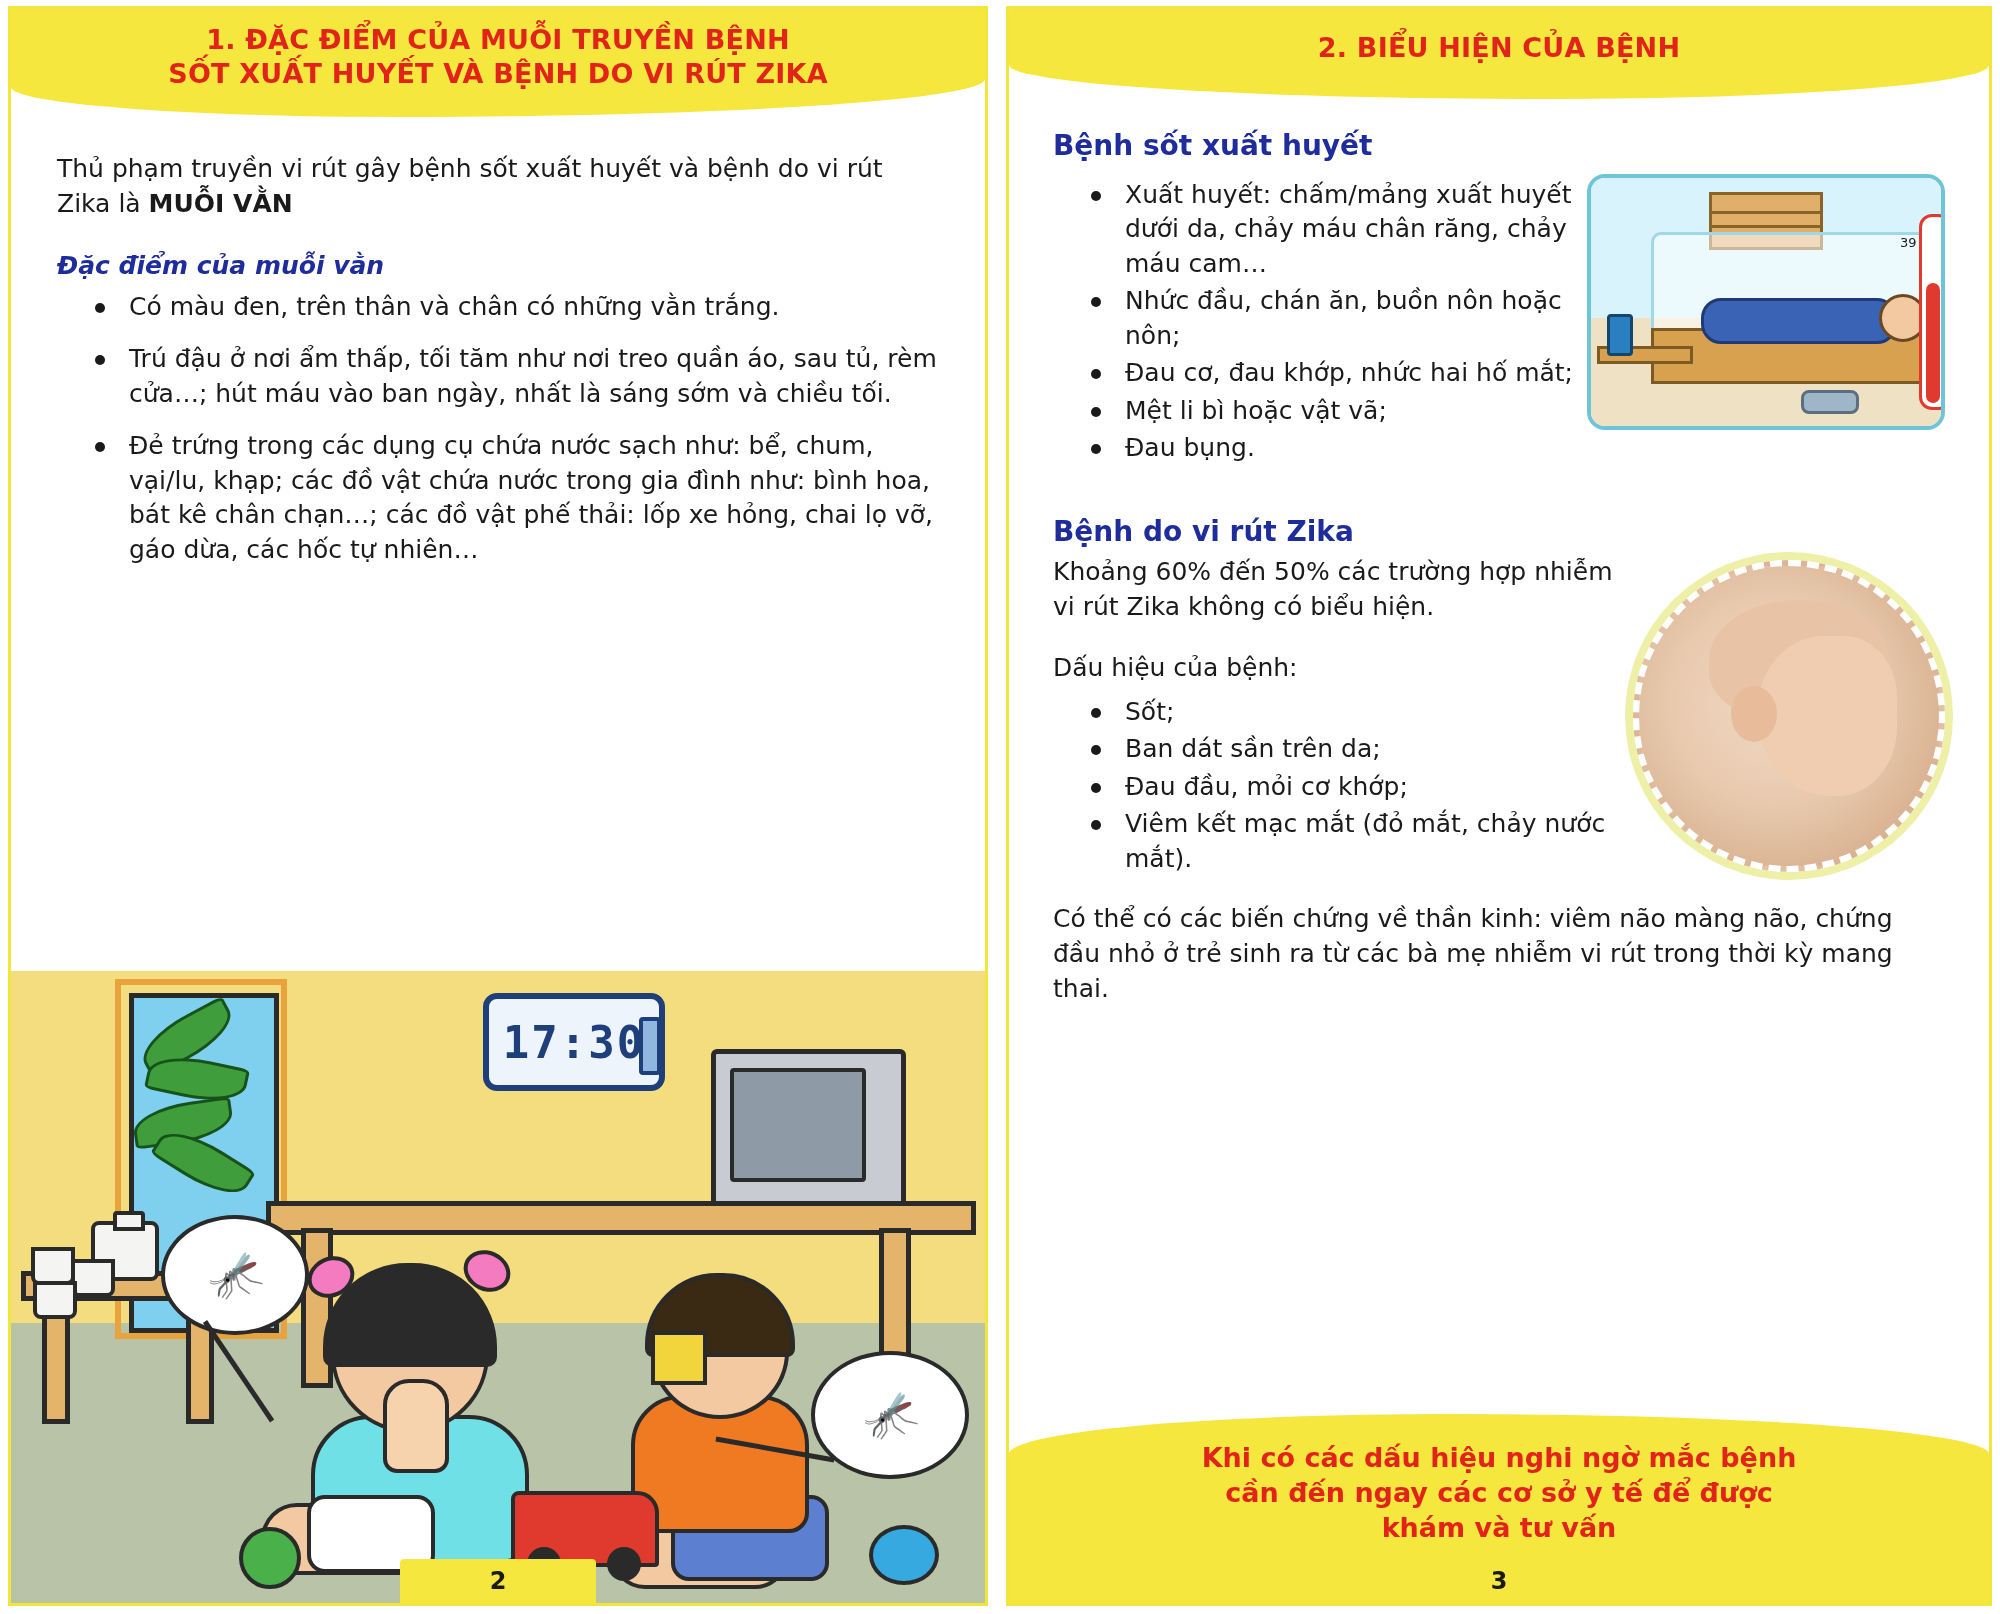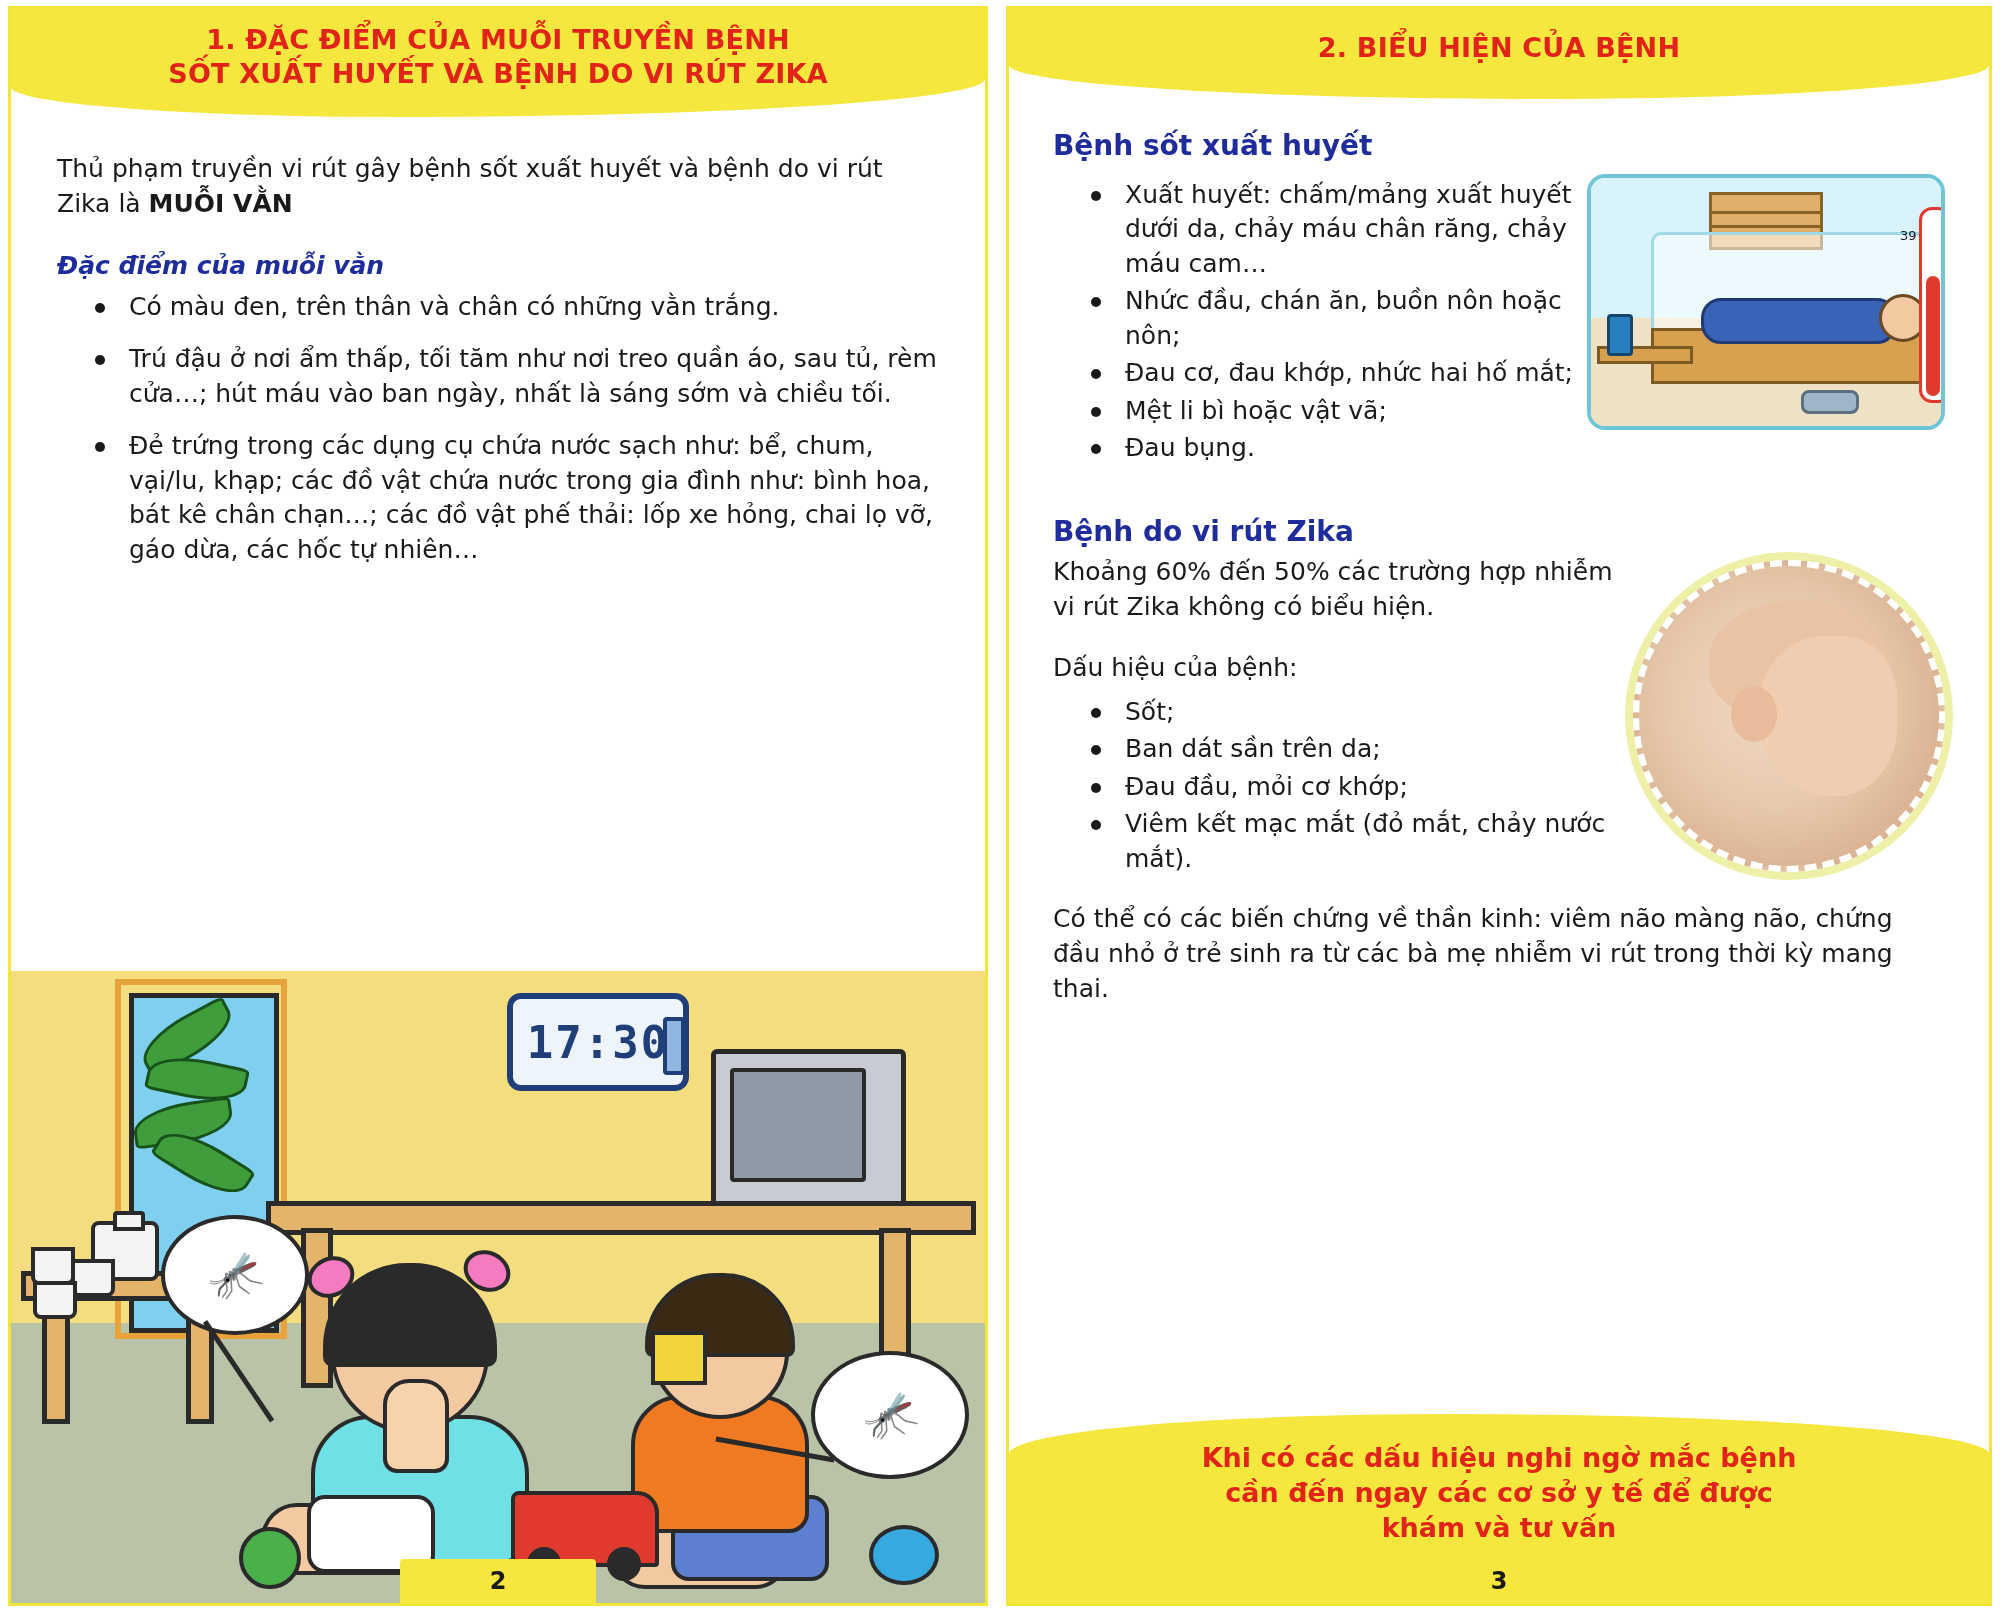--- a/index.html
+++ b/index.html
@@ -137,21 +137,21 @@
     border: 3px solid #16521a;
     border-radius: 60% 10% 60% 10%;
   }
   .palm span:nth-child(1){ transform: rotate(-28deg); left: 6px; top: 6px;}
   .palm span:nth-child(2){ transform: rotate(12deg); left: 16px; top: 48px;}
   .palm span:nth-child(3){ transform: rotate(-8deg); left: 2px; top: 92px;}
   .palm span:nth-child(4){ transform: rotate(32deg); left: 22px; top: 132px;}
 
   .clock {
     position: absolute;
-    left: 496px; top: 22px;
+    left: 472px; top: 22px;
     width: 170px; height: 86px;
     background: #eef4fb;
     border: 6px solid #1f3f7a;
     border-radius: 14px;
     display: flex;
     align-items: center;
     justify-content: center;
     color: #1f3f7a;
     font-family: "DejaVu Sans Mono", "Liberation Mono", monospace;
     font-size: 44px;
@@ -418,21 +418,21 @@
   .bedroom .net { position:absolute; left:60px; top:54px; width:270px; height:120px;
     background:rgba(255,255,255,.55); border:3px solid #9fd8e6; border-radius:10px; }
   .bedroom .bed { position:absolute; left:60px; top:150px; width:280px; height:50px; background:#d8a14f; border:3px solid #7d5a24; }
   .bedroom .person { position:absolute; left:110px; top:120px; width:190px; height:40px; background:#3b63b5; border:3px solid #1f3a74; border-radius:20px; }
   .bedroom .head { position:absolute; left:288px; top:116px; width:42px; height:42px; background:#f3c9a2; border:3px solid #6a4a24; border-radius:50%; }
   .bedroom .smalltable { position:absolute; left:6px; top:168px; width:90px; height:12px; background:#d8a14f; border:3px solid #7d5a24; }
   .bedroom .bottle { position:absolute; left:16px; top:136px; width:20px; height:36px; background:#2a7fc1; border:3px solid #14476e; border-radius:4px; }
   .bedroom .slippers { position:absolute; left:210px; bottom:12px; width:52px; height:18px; background:#9fb6c9; border:3px solid #5c6f80; border-radius:8px; }
   .thermo {
     position: absolute;
-    right: -10px; top: 29px;
+    right: -10px; top: 36px;
     width: 26px; height: 190px;
     background: #ffffff;
     border: 3px solid #e03a2f;
     border-radius: 13px;
   }
   .thermo::after{
     content:""; position:absolute; left:4px; bottom:4px; width:14px; height:120px;
     background:#e03a2f; border-radius:7px;
   }
   .thermo .tlabel{

